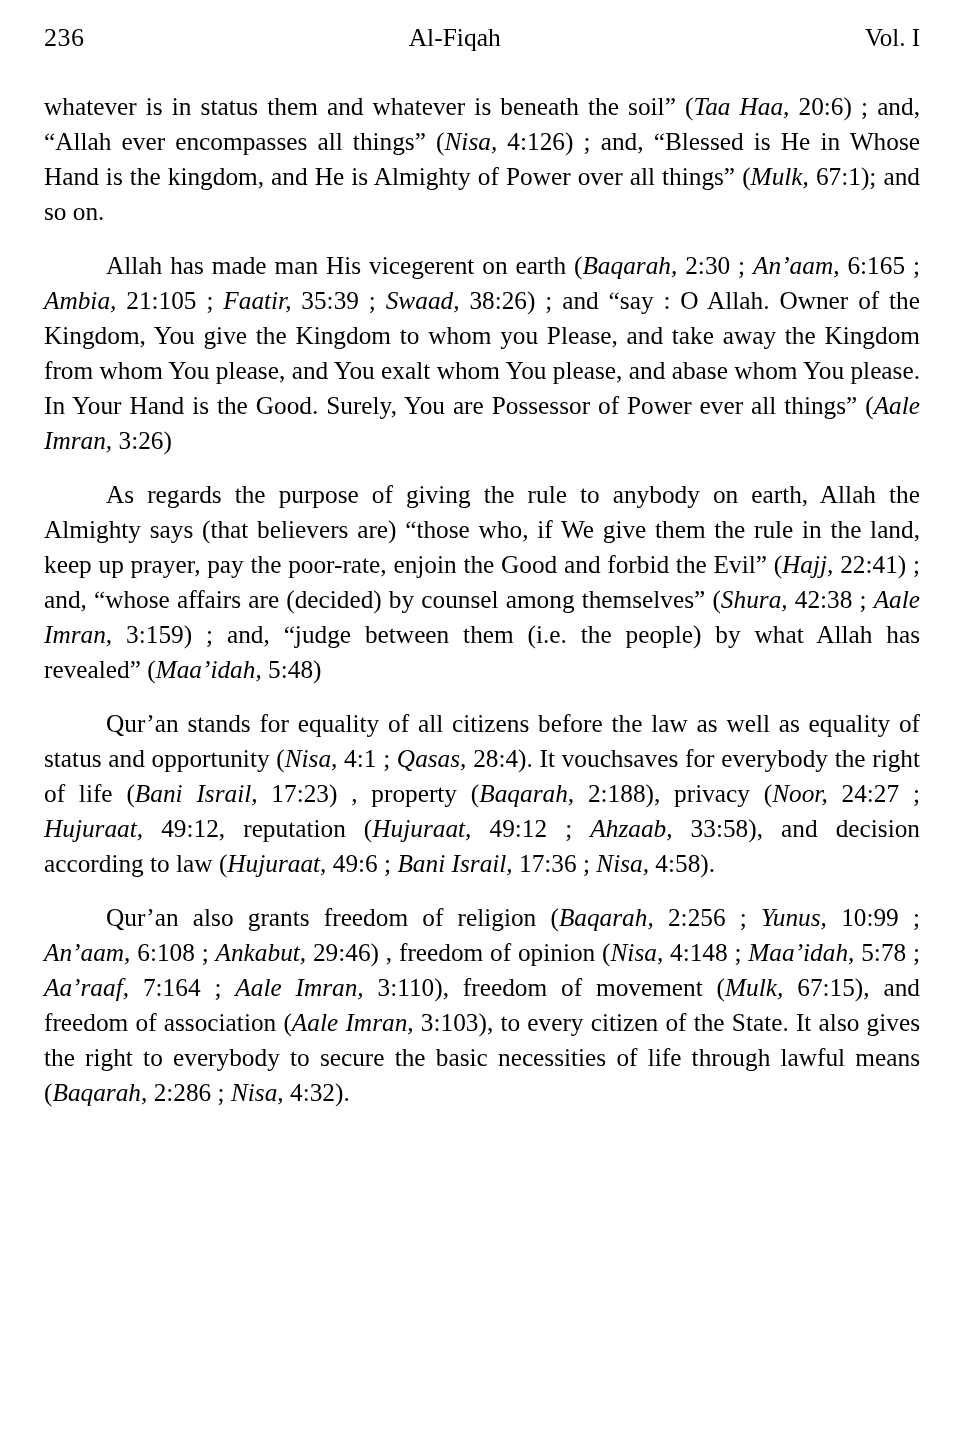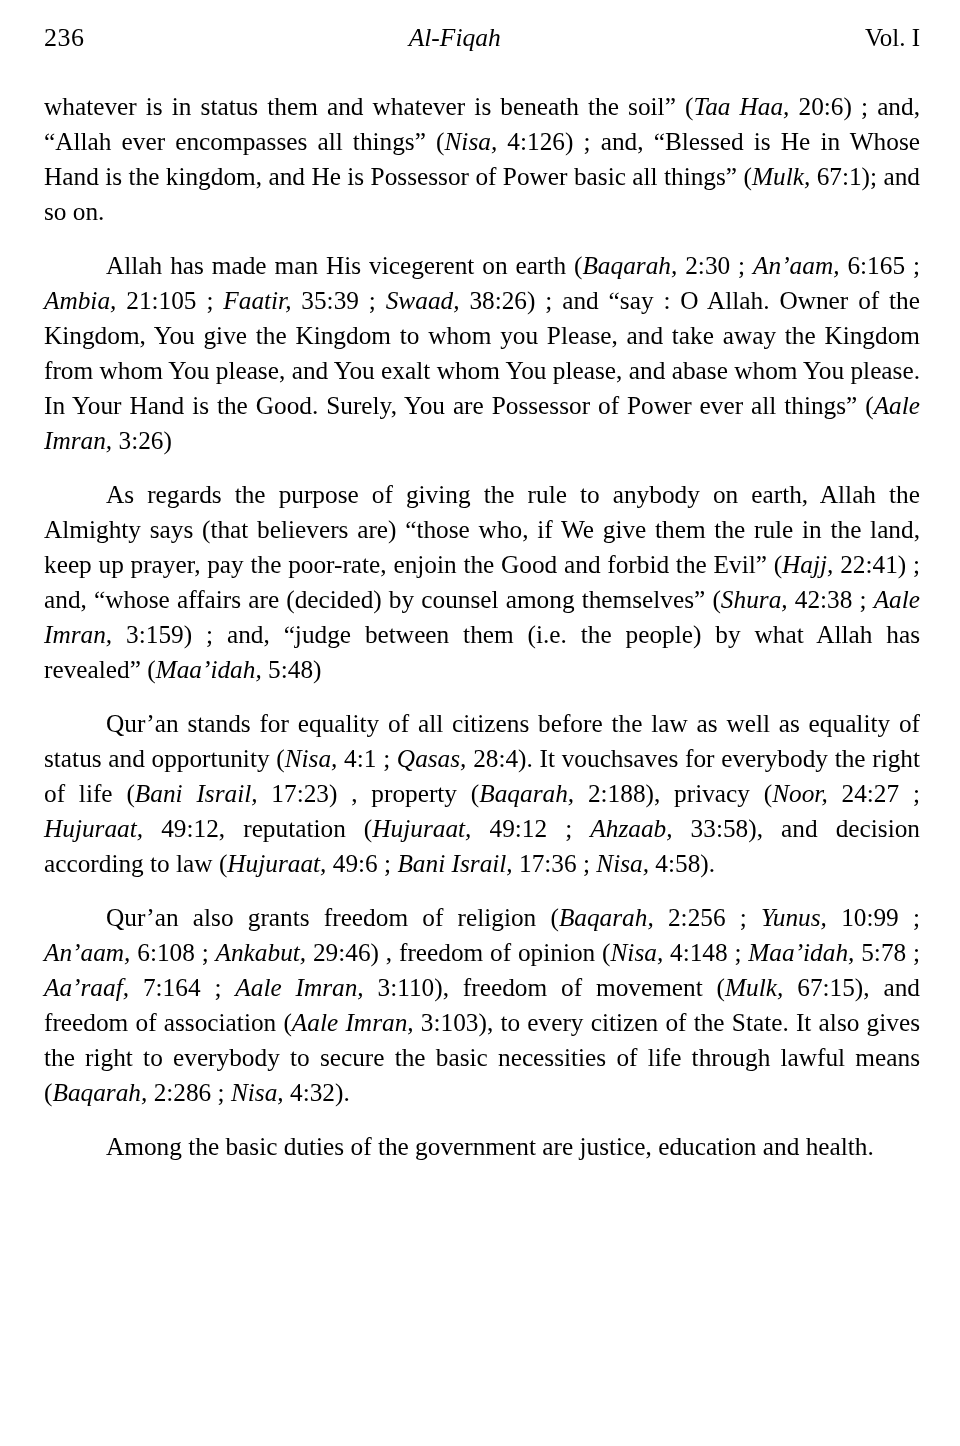--- a/index.html
+++ b/index.html
@@ -27,21 +27,20 @@
     justify-content: space-between;
     padding: 8px 40px 0 44px;
     font-size: 25.5px;
     line-height: 1.1;
   }
   .running-head .page-number {
     font-size: 26px;
     letter-spacing: 0.5px;
   }
   .running-head .book-title {
-    font-style: italic;
     font-size: 25.5px;
     margin-left: -40px;
   }
   .running-head .volume {
     font-size: 25px;
     margin-top: 16px;
   }
   .body-text {
     padding: 36px 40px 0 44px;
   }
@@ -69,21 +68,20 @@
 
 <div class="page">
 
   <div class="running-head">
     <span class="page-number">236</span>
     <span class="book-title">Al-Fiqah</span>
     <span class="volume">Vol. I</span>
   </div>
 
   <div class="body-text">
-      <p class="no-indent"><span>whatever is in status them and whatever is beneath the soil” (</span><i>Taa Haa,</i><span> 20:6) ; and, “Allah ever encompasses all things” (</span><i>Nisa,</i><span> 4:126) ; and, “Blessed is He in Whose Hand is the kingdom, and He is Possessor of Power basic all things” (</span><i>Mulk,</i><span> 67:1); and so on.</span></p>
+      <p class="no-indent"><span>whatever is in status them and whatever is beneath the soil” (</span><i>Taa Haa,</i><span> 20:6) ; and, “Allah ever encompasses all things” (</span><i>Nisa,</i><span> 4:126) ; and, “Blessed is He in Whose Hand is the kingdom, and He is Almighty of Power over all things” (</span><i>Mulk,</i><span> 67:1); and so on.</span></p>
       <p><span>Allah has made man His vicegerent on earth (</span><i>Baqarah,</i><span> 2:30 ; </span><i>An’aam,</i><span> 6:165 ; </span><i>Ambia,</i><span> 21:105 ; </span><i>Faatir,</i><span> 35:39 ; </span><i>Swaad,</i><span> 38:26) ; and “say : O Allah. Owner of the Kingdom, You give the Kingdom to whom you Please, and take away the Kingdom from whom You please, and You exalt whom You please, and abase whom You please. In Your Hand is the Good. Surely, You are Possessor of Power ever all things” (</span><i>Aale Imran,</i><span> 3:26)</span></p>
       <p><span>As regards the purpose of giving the rule to anybody on earth, Allah the Almighty says (that believers are) “those who, if We give them the rule in the land, keep up prayer, pay the poor-rate, enjoin the Good and forbid the Evil” (</span><i>Hajj,</i><span> 22:41) ; and, “whose affairs are (decided) by counsel among themselves” (</span><i>Shura,</i><span> 42:38 ; </span><i>Aale Imran,</i><span> 3:159) ; and, “judge between them (i.e. the people) by what Allah has revealed” (</span><i>Maa’idah,</i><span> 5:48)</span></p>
       <p><span>Qur’an stands for equality of all citizens before the law as well as equality of status and opportunity (</span><i>Nisa,</i><span> 4:1 ; </span><i>Qasas,</i><span> 28:4). It vouchsaves for everybody the right of life (</span><i>Bani Israil,</i><span> 17:23) , property (</span><i>Baqarah,</i><span> 2:188), privacy (</span><i>Noor,</i><span> 24:27 ; </span><i>Hujuraat,</i><span> 49:12, reputation (</span><i>Hujuraat,</i><span> 49:12 ; </span><i>Ahzaab,</i><span> 33:58), and decision according to law (</span><i>Hujuraat,</i><span> 49:6 ; </span><i>Bani Israil,</i><span> 17:36 ; </span><i>Nisa,</i><span> 4:58).</span></p>
       <p><span>Qur’an also grants freedom of religion (</span><i>Baqarah,</i><span> 2:256 ; </span><i>Yunus,</i><span> 10:99 ; </span><i>An’aam,</i><span> 6:108 ; </span><i>Ankabut,</i><span> 29:46) , freedom of opinion (</span><i>Nisa,</i><span> 4:148 ; </span><i>Maa’idah,</i><span> 5:78 ; </span><i>Aa’raaf,</i><span> 7:164 ; </span><i>Aale Imran,</i><span> 3:110), freedom of movement (</span><i>Mulk,</i><span> 67:15), and freedom of association (</span><i>Aale Imran,</i><span> 3:103), to every citizen of the State. It also gives the right to everybody to secure the basic necessities of life through lawful means (</span><i>Baqarah,</i><span> 2:286 ; </span><i>Nisa,</i><span> 4:32).</span></p>
-      <p class="last"><span>Among the basic duties of the government are justice, education and health.</span></p>
     </div>
 
 </div>
 
 </body></html>

